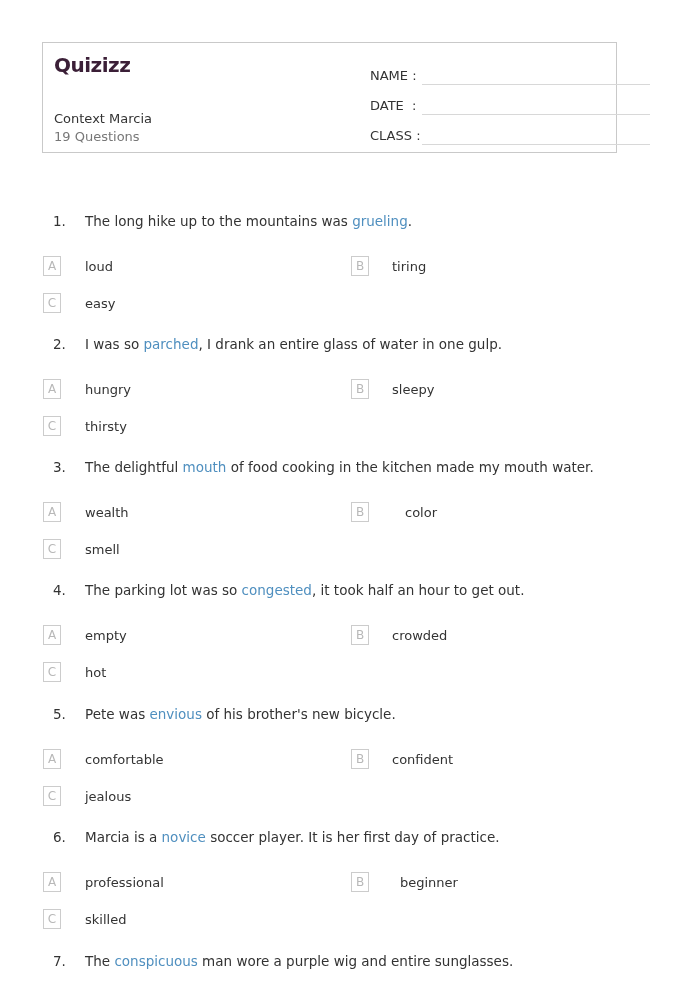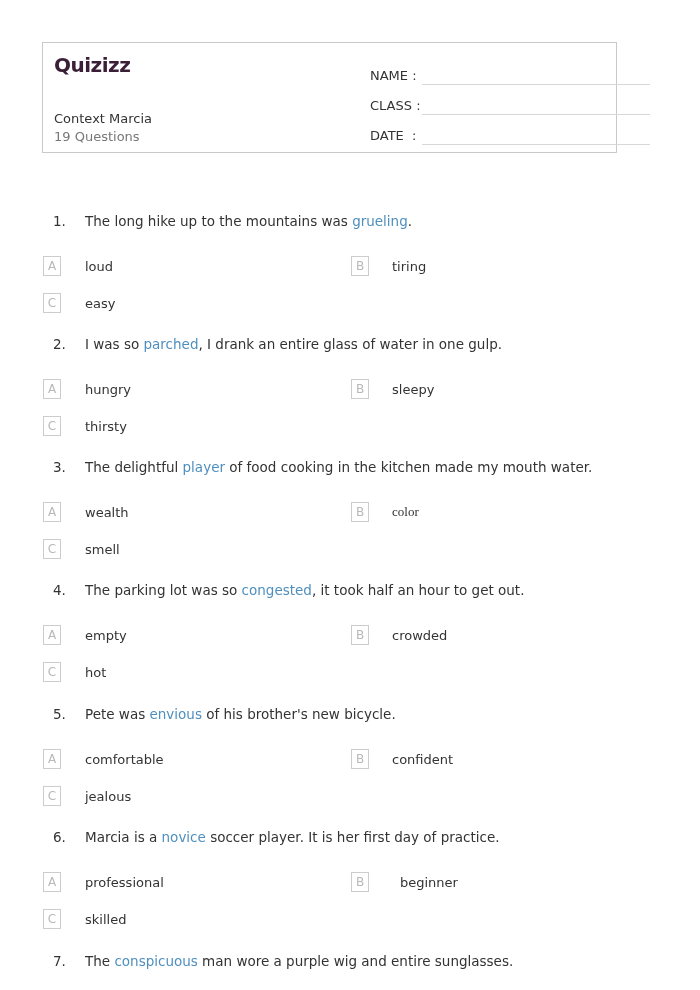--- a/index.html
+++ b/index.html
@@ -131,27 +131,27 @@
 <div class="header-box">
   <div class="logo">Quizizz</div>
   <div class="quiz-title">Context Marcia</div>
   <div class="quiz-count">19 Questions</div>
   <div class="fields">
     <div class="field-row">
       <span class="field-label">NAME :</span>
       <span class="field-line"></span>
     </div>
     <div class="field-row">
+      <span class="field-label">DATE  :</span>
+      <span class="field-line"></span>
+    </div>
+    <div class="field-row">
       <span class="field-label">CLASS :</span>
       <span class="field-line"></span>
     </div>
-    <div class="field-row">
-      <span class="field-label">DATE  :</span>
-      <span class="field-line"></span>
-    </div>
   </div>
 </div>
 
 <div class="question" style="top:213px;">
   <div class="q-prompt">
     <span class="q-num">1.</span>
     <span class="q-text"><span>The long hike up to the mountains was </span><span class="q-key">grueling</span><span>.</span></span>
   </div>
   <div class="option" style="left:43px; top:42px;">
     <span class="opt-letter">A</span>
@@ -182,29 +182,29 @@
   </div>
   <div class="option" style="left:43px; top:79px;">
     <span class="opt-letter">C</span>
     <span class="opt-text" style="left:42px;">thirsty</span>
   </div>
 </div>
 
 <div class="question" style="top:459px;">
   <div class="q-prompt">
     <span class="q-num">3.</span>
-    <span class="q-text"><span>The delightful </span><span class="q-key">player</span><span> of food cooking in the kitchen made my mouth water.</span></span>
+    <span class="q-text"><span>The delightful </span><span class="q-key">mouth</span><span> of food cooking in the kitchen made my mouth water.</span></span>
   </div>
   <div class="option" style="left:43px; top:42px;">
     <span class="opt-letter">A</span>
     <span class="opt-text" style="left:42px;">wealth</span>
   </div>
   <div class="option" style="left:351px; top:42px;">
     <span class="opt-letter">B</span>
-    <span class="opt-text" style="left:41px;font-family:Liberation Serif, serif;">color</span>
+    <span class="opt-text" style="left:54px;">color</span>
   </div>
   <div class="option" style="left:43px; top:79px;">
     <span class="opt-letter">C</span>
     <span class="opt-text" style="left:42px;">smell</span>
   </div>
 </div>
 
 <div class="question" style="top:582px;">
   <div class="q-prompt">
     <span class="q-num">4.</span>

